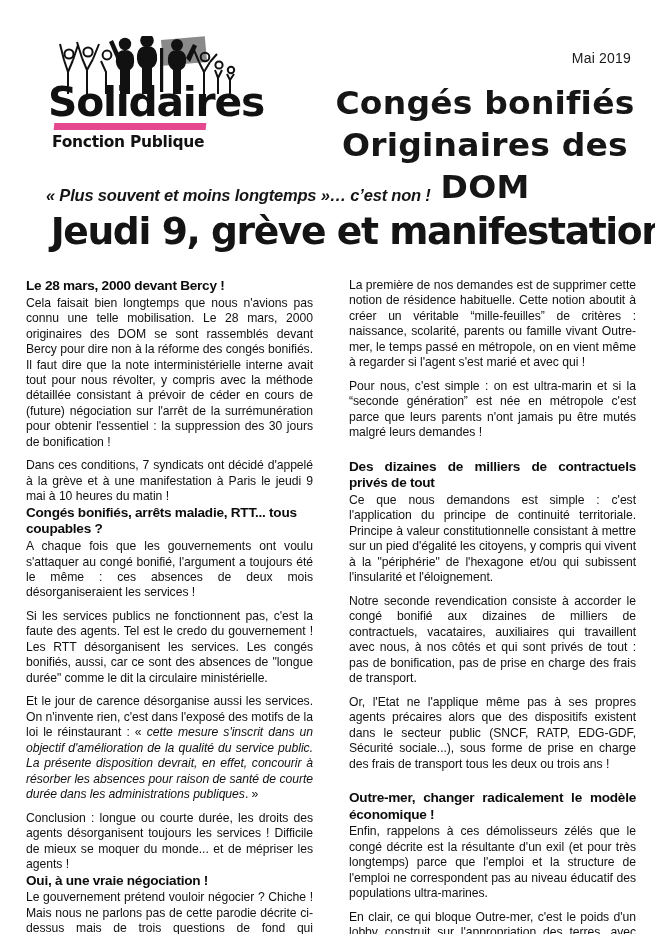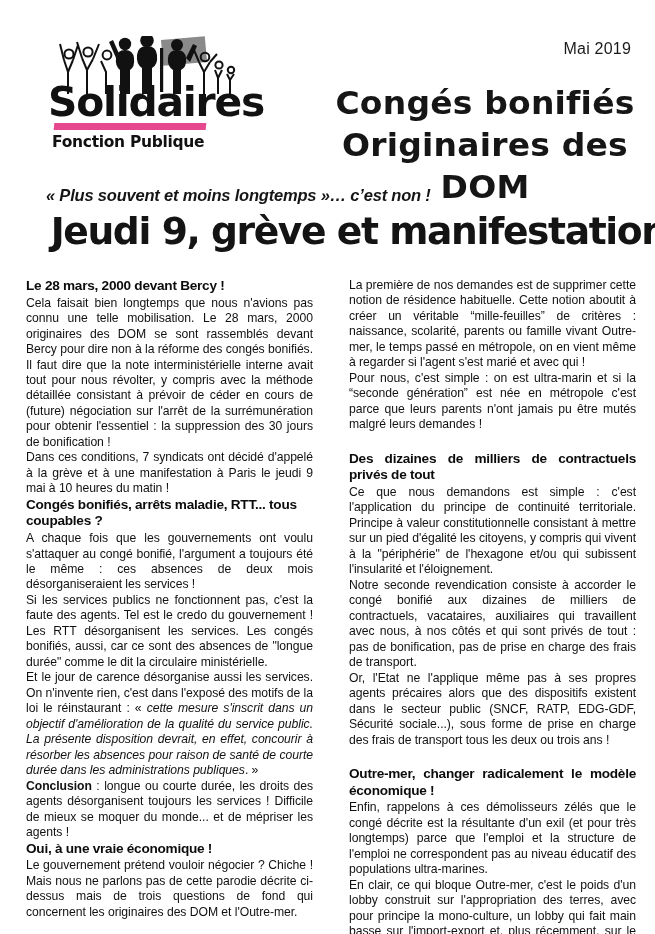--- a/index.html
+++ b/index.html
@@ -16,23 +16,23 @@
     overflow: hidden;
   }
 
   
   .header {
     position: relative;
     height: 168px;
   }
   .issue-date {
     position: absolute;
-    top: 40px;
+    top: 50px;
     right: 24px;
-    font-size: 16px;
+    font-size: 14px;
     color: #1a1a1a;
     letter-spacing: 0.2px;
   }
 
   
   .logo-block {
     position: absolute;
     left: 46px;
     top: 36px;
     width: 200px;
@@ -150,24 +150,24 @@
   p.body {
     font-size: 12.2px;
     line-height: 1.27;
     margin: 0;
     text-align: justify;
     text-align-last: left;
     color: #111111;
     letter-spacing: -0.05px;
     hyphens: none;
   }
-  p.body + p.body { margin-top: 0; }
+  p.body + p.body { margin-top: 8px; }
 
   .it { font-style: italic; }
-  .bd { font-weight: bold; }
+  .bd { font-weight: normal; }
 </style>
 </head>
 <body>
 
 <div class="header">
 
   <div class="issue-date">Mai 2019</div>
 
   <div class="logo-block">
     <div class="logo-crowd">
@@ -232,21 +232,21 @@
     <h2 class="sec">Le 28 mars, 2000 devant Bercy !</h2>
     <p class="body">Cela faisait bien longtemps que nous n'avions pas connu une telle mobilisation. Le 28 mars, 2000 originaires des DOM se sont rassemblés devant Bercy pour dire non à la réforme des congés bonifiés. Il faut dire que la note interministérielle interne avait tout pour nous révolter, y compris avec la méthode détaillée consistant à prévoir de céder en cours de (future) négociation sur l'arrêt de la surrémunération pour obtenir l'essentiel : la suppression des 30 jours de bonification !</p>
     <p class="body">Dans ces conditions, 7 syndicats ont décidé d'appelé à la grève et à une manifestation à Paris le jeudi 9 mai à 10 heures du matin !</p>
 
     <h2 class="sec gap-before">Congés bonifiés, arrêts maladie, RTT... tous coupables ?</h2>
     <p class="body">A chaque fois que les gouvernements ont voulu s'attaquer au congé bonifié, l'argument a toujours été le même : ces absences de deux mois désorganiseraient les services !</p>
     <p class="body">Si les services publics ne fonctionnent pas, c'est la faute des agents.  Tel est le credo du gouvernement ! Les RTT désorganisent les services. Les congés bonifiés, aussi,  car ce sont des absences de "longue durée" comme le dit la circulaire ministérielle.</p>
     <p class="body"><span>Et le jour de carence désorganise aussi les services. On n'invente rien, c'est dans l'exposé des motifs de la loi le réinstaurant : « </span><span class="it">cette mesure s'inscrit dans un objectif d'amélioration de la qualité du service public. La présente disposition devrait, en effet, concourir à résorber les absences pour raison de santé de courte durée dans les administrations publiques</span><span>. »</span></p>
     <p class="body"><span class="bd">Conclusion</span><span> : longue ou courte durée, les droits des agents désorganisent toujours les services ! Difficile de mieux se moquer du monde... et de mépriser les agents !</span></p>
 
-    <h2 class="sec gap-before">Oui, à une vraie économique !</h2>
+    <h2 class="sec gap-before">Oui, à une vraie négociation !</h2>
     <p class="body">Le gouvernement prétend vouloir négocier ? Chiche ! Mais nous ne parlons pas de cette parodie décrite ci-dessus mais de trois questions de fond qui concernent les originaires des DOM et l'Outre-mer.</p>
   </div>
 
   <div class="col">
 
     <p class="body">La première de nos demandes est de supprimer cette notion de résidence habituelle. Cette notion aboutit à créer un véritable “mille-feuilles” de critères : naissance, scolarité, parents ou famille vivant Outre-mer, le temps passé en métropole, on en vient même à regarder si l'agent s'est marié et avec qui !</p>
     <p class="body">Pour nous, c'est simple : on est ultra-marin et si la “seconde génération” est née en métropole c'est parce que leurs parents n'ont jamais pu être mutés malgré leurs demandes !</p>
 
     <h2 class="sec just gap-before">Des dizaines de milliers de contractuels privés de tout</h2>
     <p class="body">Ce que nous demandons est simple : c'est l'application du principe de continuité territoriale. Principe à valeur constitutionnelle consistant à mettre sur un pied d'égalité les citoyens, y compris qui vivent à la "périphérie" de l'hexagone et/ou qui subissent l'insularité et l'éloignement.</p>

